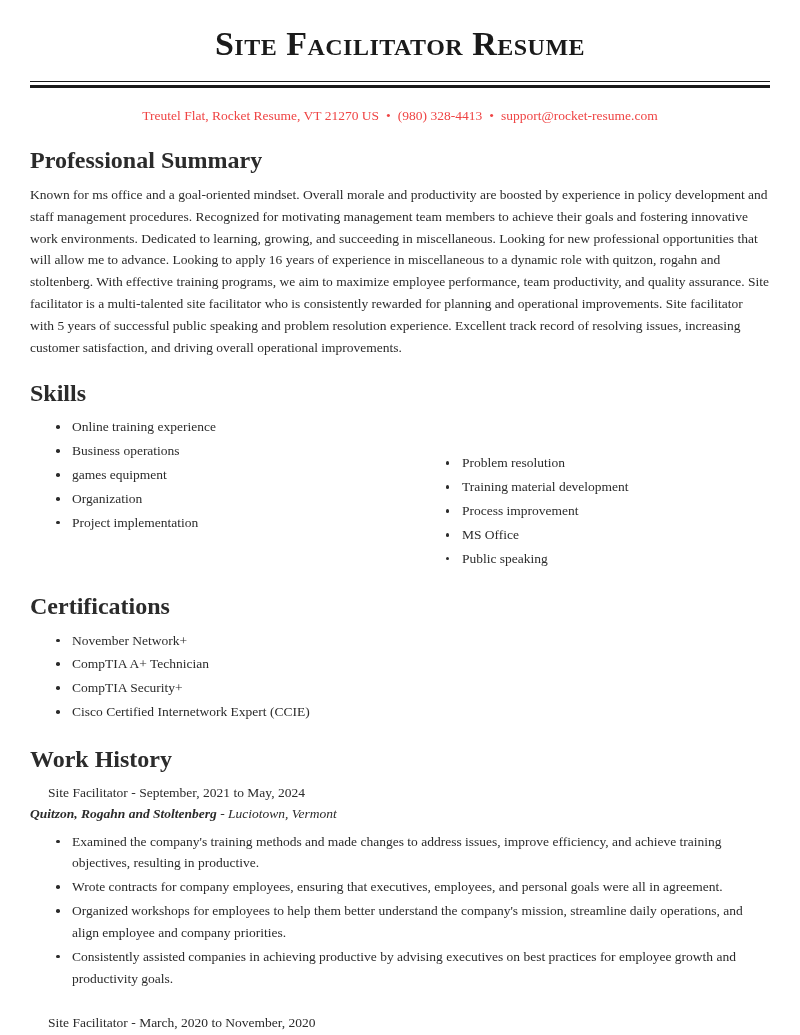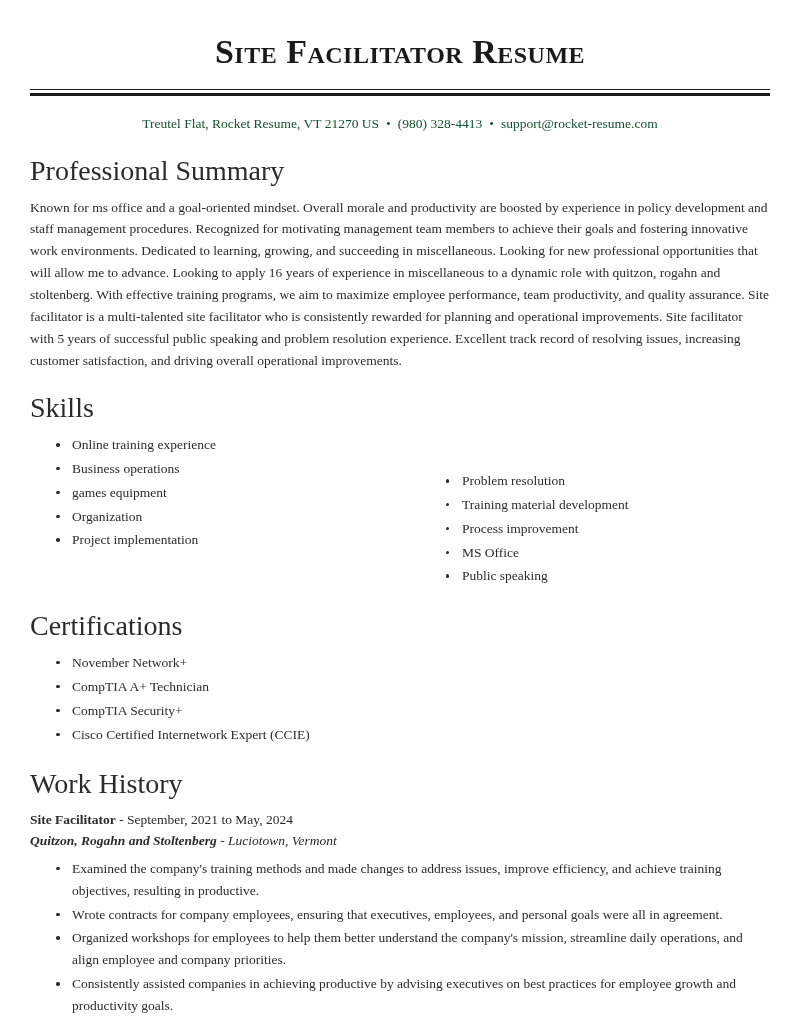--- a/index.html
+++ b/index.html
@@ -23,21 +23,21 @@
   
   .doc-title {
     text-align: center;
     font-family: "Liberation Serif", "DejaVu Serif", serif;
     font-variant: small-caps;
     font-weight: 700;
     font-size: 34px;
     letter-spacing: 0.5px;
     color: #1a1a1a;
     margin: 0;
-    padding-top: 32px;
+    padding-top: 24px;
     padding-bottom: 16px;
     line-height: 1.15;
   }
   .rule-group {
     margin-top: 2px;
   }
   .rule-thin {
     height: 1px;
     background: #1a1a1a;
     width: 100%;
@@ -46,37 +46,37 @@
     height: 3px;
   }
   .rule-thick {
     height: 3px;
     background: #1a1a1a;
     width: 100%;
   }
   .contact-line {
     text-align: center;
     font-size: 13.5px;
-    color: #14532d;
+    color: #ef4444;
     margin-top: 19px;
     margin-bottom: 0;
     line-height: 1.4;
   }
   .contact-sep {
     padding: 0 7px;
   }
 
   
   .section {
     margin-top: 20px;
   }
   .section-heading {
     font-family: "Liberation Serif", "DejaVu Serif", serif;
-    font-weight: 400;
-    font-size: 28px;
+    font-weight: 700;
+    font-size: 24px;
     color: #2b2b2b;
     margin: 0 0 9px 0;
     line-height: 1.2;
   }
   .summary-text {
     font-size: 13.5px;
     line-height: 1.62;
     margin: 0;
     text-align: left;
   }
@@ -124,21 +124,22 @@
     margin-top: 0;
   }
   .job + .job {
     margin-top: 23px;
   }
   .job-line-1 {
     font-size: 13.5px;
     line-height: 1.55;
   }
   .job-title {
-    font-weight: 700;
+    font-weight: 400;
+    margin-left: 18px;
   }
   .job-dash {
     font-weight: 400;
   }
   .job-dates {
     font-weight: 400;
   }
   .job-line-2 {
     font-size: 13.5px;
     line-height: 1.55;

